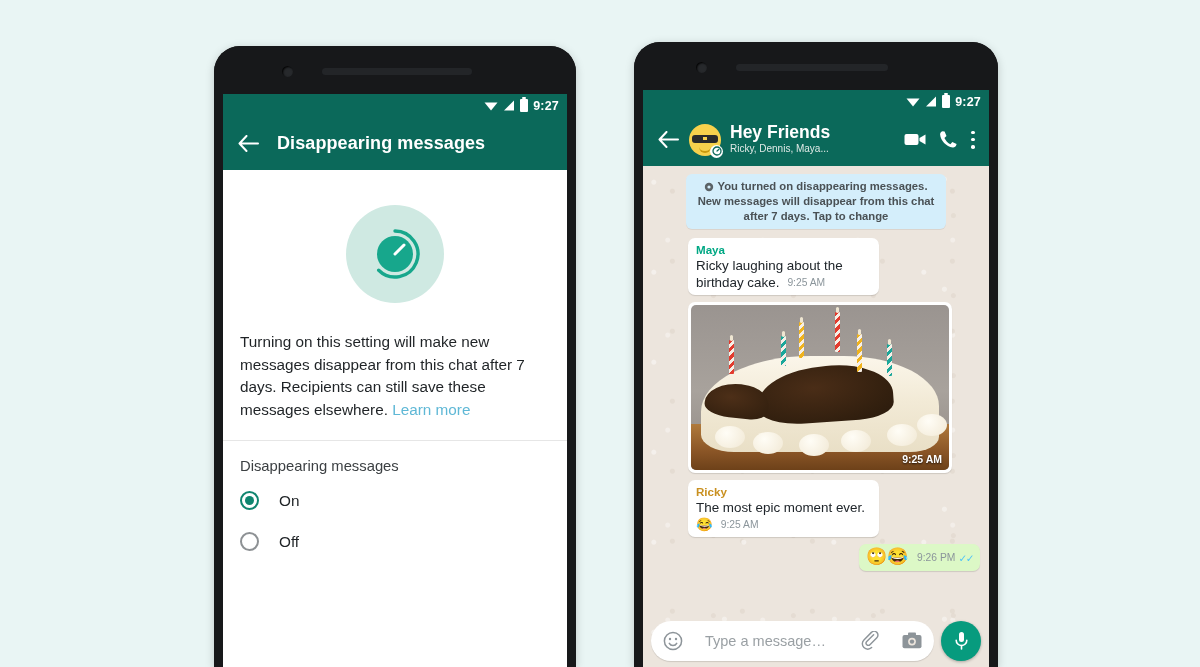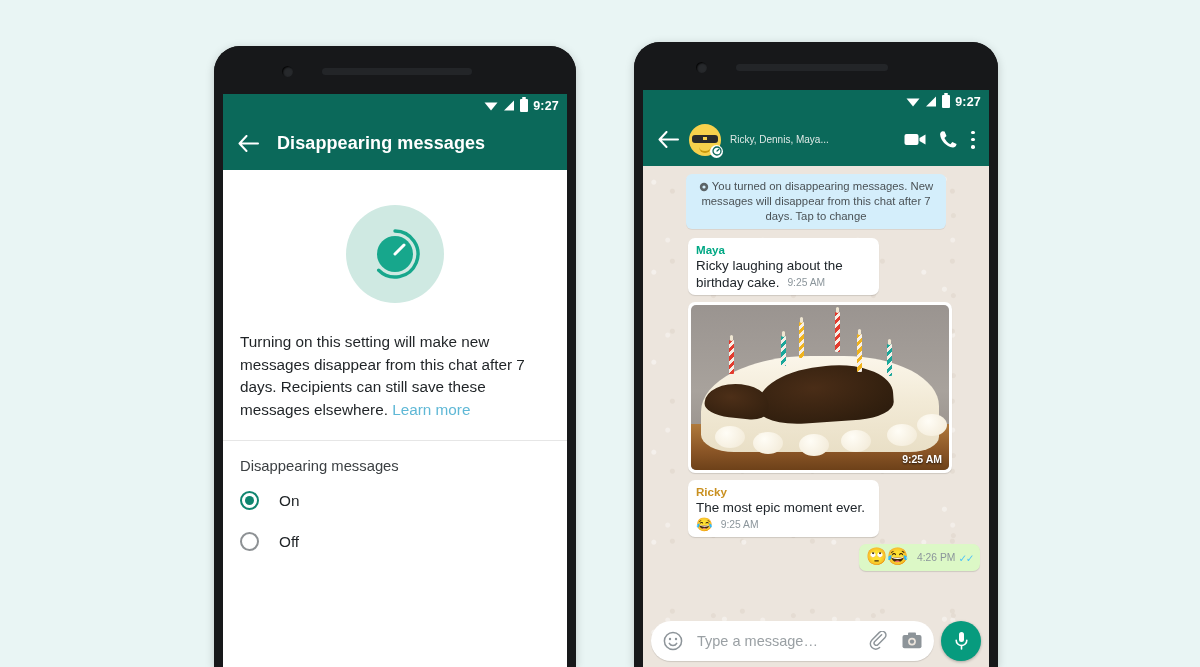--- a/index.html
+++ b/index.html
@@ -81,21 +81,21 @@
       radial-gradient(circle at 12% 18%, rgba(255,255,255,.85) 0 2px, transparent 3px),
       radial-gradient(circle at 42% 36%, rgba(206,193,178,.5) 0 2px, transparent 3px),
       radial-gradient(circle at 74% 12%, rgba(255,255,255,.8) 0 2px, transparent 3px),
       radial-gradient(circle at 88% 62%, rgba(206,193,178,.45) 0 2px, transparent 3px),
       radial-gradient(circle at 26% 78%, rgba(255,255,255,.7) 0 2px, transparent 3px);
     background-size:90px 90px,70px 70px,110px 110px,80px 80px,95px 95px;}
   .chat-scroll{position:relative;z-index:1;padding:6px 9px 0;}
 
   .sys-notice{max-width:242px;margin:2px auto 9px;background:#d4eefb;border-radius:6px;
               padding:5px 9px;text-align:center;font-size:11.3px;line-height:15px;color:#4a5155;
-              box-shadow:0 1px 0 rgba(0,0,0,.07);}
+              box-shadow:0 1px 0 rgba(0,0,0,.07);font-weight:bold;}
   .sys-notice .tim{display:inline-block;vertical-align:-2px;margin-right:3px;}
 
   .row{display:flex;margin-bottom:7px;padding-left:36px;}
   .row.out{justify-content:flex-end;}
   .bubble{background:#fff;border-radius:7px;padding:4px 7px 4px 8px;max-width:176px;
           box-shadow:0 1px 1px rgba(0,0,0,.13);position:relative;}
   .bubble.out{background:#dcf8c6;}
   .sender{font-size:11.6px;font-weight:bold;line-height:15px;}
   .msg-text{font-size:13.4px;line-height:17px;color:#20262b;}
   .meta{font-size:10.3px;color:#8b959b;display:inline-block;margin-left:8px;vertical-align:1px;white-space:nowrap;}
@@ -121,21 +121,21 @@
   .candle{position:absolute;width:5px;border-radius:1px;}
   .candle:after{content:"";position:absolute;left:1px;top:-5px;width:3px;height:6px;
                 background:#efe6d2;border-radius:2px;}
   .photo-time{position:absolute;right:7px;bottom:5px;font-size:10.5px;color:#fff;font-weight:bold;
               text-shadow:0 1px 2px rgba(0,0,0,.75);}
 
   
   .inputbar{position:absolute;left:0;right:0;bottom:0;height:53px;display:flex;align-items:center;
             padding:0 8px;gap:7px;z-index:3;}
   .input-pill{flex:1 1 auto;height:40px;background:#fff;border-radius:21px;display:flex;align-items:center;
-              padding:0 12px;gap:14px;box-shadow:0 1px 1px rgba(0,0,0,.13);}
+              padding:0 12px;gap:22px;box-shadow:0 1px 1px rgba(0,0,0,.13);}
   .placeholder{flex:1 1 auto;font-size:14.5px;color:#9aa0a4;}
   .mic-btn{width:40px;height:40px;border-radius:50%;background:#079b7e;flex:0 0 auto;
            display:flex;align-items:center;justify-content:center;box-shadow:0 1px 3px rgba(0,0,0,.28);}
 </style>
 </head>
 <body>
 
 <div class="phone left">
   <div class="bezel-top">
     <div class="camera"></div>
@@ -232,20 +232,21 @@
         </div>
         <div class="av-badge">
           <svg width="10" height="10" viewBox="0 0 10 10">
             <circle cx="5" cy="5" r="4" fill="none" stroke="#0b695a" stroke-width="1.3"></circle>
             <path d="M5 5 L7 3.2" stroke="#0b695a" stroke-width="1.2" stroke-linecap="round"></path>
           </svg>
         </div>
       </div>
 
       <div class="title-block">
+        <div class="chat-title">Hey Friends</div>
         <div class="chat-sub">Ricky, Dennis, Maya...</div>
       </div>
 
       <div class="bar-actions">
         <svg width="22" height="15" viewBox="0 0 22 15">
           <rect x="0.5" y="2" width="14" height="11" rx="2" fill="#fff"></rect>
           <path d="M15.5 6 L21.5 2.5 V12.5 L15.5 9 Z" fill="#fff"></path>
         </svg>
         <svg width="19" height="19" viewBox="0 0 19 19">
           <path d="M3.4 1.2 C2 1.6 1 3 1.1 4.4 C1.6 10.6 7.2 16.4 13.7 17.4 C15.3 17.6 16.9 16.6 17.3 15.1 L17.6 13.9 L13.3 12 L11.4 14.2 C9 13 6.5 10.4 5.4 7.9 L7.5 6.1 L5.6 1.4 Z" fill="#fff"></path>
@@ -301,21 +302,21 @@
 
         <div class="row">
           <div class="bubble">
             <div class="sender" style="color:#c99020">Ricky</div>
             <div class="msg-text"><span>The most epic moment ever.</span><span>😂</span><span class="meta">9:25 AM</span></div>
           </div>
         </div>
 
         <div class="row out">
           <div class="bubble out">
-            <div class="msg-text"><span style="font-size:17px">🙄😂</span><span class="meta">4:26 PM</span><span class="ticks">✓✓</span></div>
+            <div class="msg-text"><span style="font-size:17px">🙄😂</span><span class="meta">9:26 PM</span><span class="ticks">✓✓</span></div>
           </div>
         </div>
 
       </div>
 
       <div class="inputbar">
         <div class="input-pill">
           <svg width="20" height="20" viewBox="0 0 20 20">
             <circle cx="10" cy="10" r="8.6" fill="none" stroke="#8d9499" stroke-width="1.5"></circle>
             <circle cx="7" cy="8" r="1.2" fill="#8d9499"></circle>

